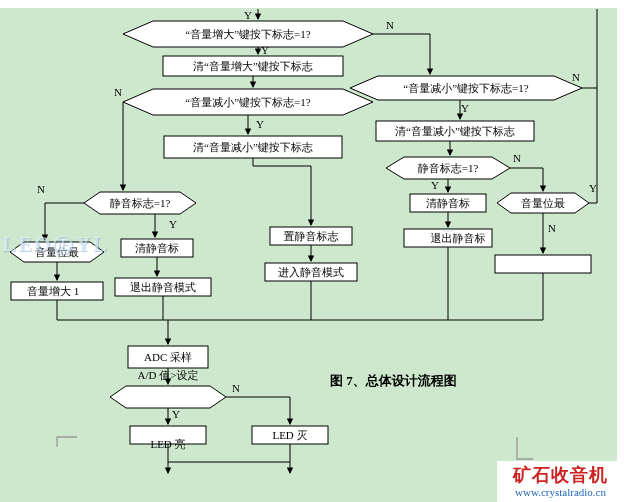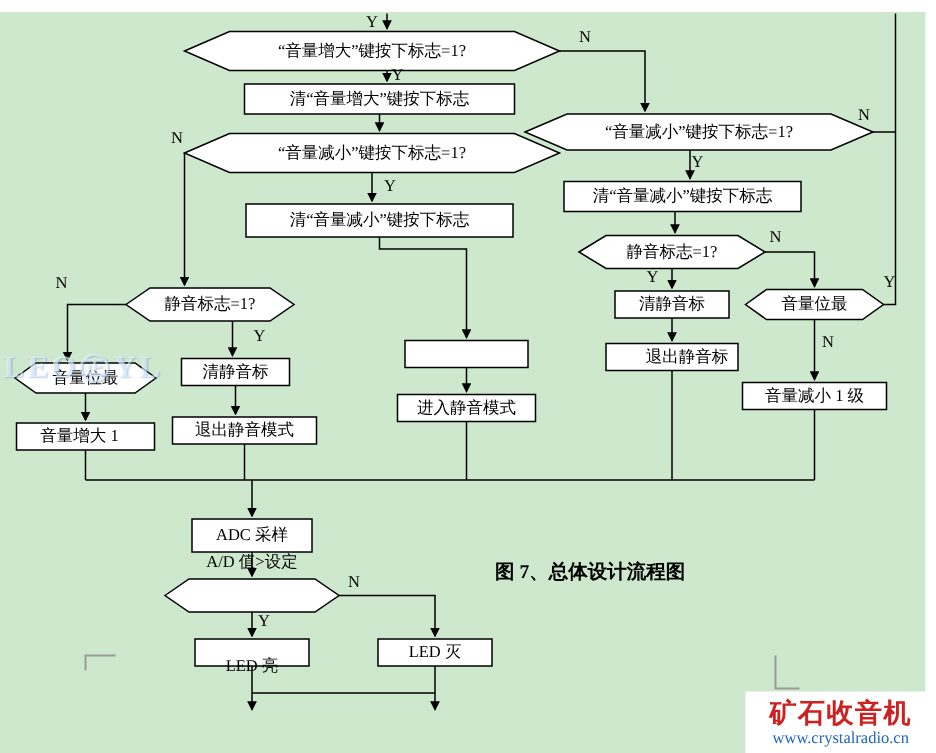--- a/index.html
+++ b/index.html
@@ -110,26 +110,26 @@
   <div class="node-label" style="left:123px;top:21px;width:250px;height:26px">“音量增大”键按下标志=1?</div>
   <div class="node-label" style="left:163px;top:56px;width:180px;height:20px">清“音量增大”键按下标志</div>
   <div class="node-label" style="left:123px;top:89px;width:250px;height:26px">“音量减小”键按下标志=1?</div>
   <div class="node-label" style="left:164px;top:136px;width:178px;height:22px">清“音量减小”键按下标志</div>
   <div class="node-label" style="left:350px;top:76px;width:232px;height:24px">“音量减小”键按下标志=1?</div>
   <div class="node-label" style="left:376px;top:121px;width:158px;height:20px">清“音量减小”键按下标志</div>
   <div class="node-label" style="left:386px;top:157px;width:124px;height:22px">静音标志=1?</div>
   <div class="node-label" style="left:410px;top:194px;width:76px;height:18px">清静音标</div>
   <div class="node-label" style="left:404px;top:229px;width:108px;height:18px">退出静音标</div>
   <div class="node-label" style="left:497px;top:193px;width:92px;height:20px">音量位最</div>
-  <div class="node-label" style="left:495px;top:255px;width:96px;height:18px">音量减小 1 级</div>
   <div class="node-label" style="left:84px;top:192px;width:112px;height:22px">静音标志=1?</div>
   <div class="node-label" style="left:10px;top:242px;width:94px;height:20px">音量位最</div>
   <div class="node-label" style="left:7px;top:282px;width:92px;height:18px">音量增大 1</div>
   <div class="node-label" style="left:121px;top:239px;width:72px;height:18px">清静音标</div>
   <div class="node-label" style="left:115px;top:278px;width:96px;height:18px">退出静音模式</div>
+  <div class="node-label" style="left:270px;top:227px;width:82px;height:18px">置静音标志</div>
   <div class="node-label" style="left:265px;top:263px;width:92px;height:18px">进入静音模式</div>
   <div class="node-label" style="left:128px;top:346px;width:80px;height:22px">ADC 采样</div>
   <div class="node-label" style="left:110px;top:364px;width:116px;height:22px">A/D 值&gt;设定</div>
   <div class="node-label" style="left:130px;top:426px;width:76px;height:36px">LED 亮</div>
   <div class="node-label" style="left:252px;top:426px;width:76px;height:18px">LED 灭</div>
 
   <span class="yn" style="left:244px;top:10px">Y</span>
   <span class="yn" style="left:386px;top:20px">N</span>
   <span class="yn" style="left:261px;top:45px">Y</span>
   <span class="yn" style="left:114px;top:87px">N</span>

